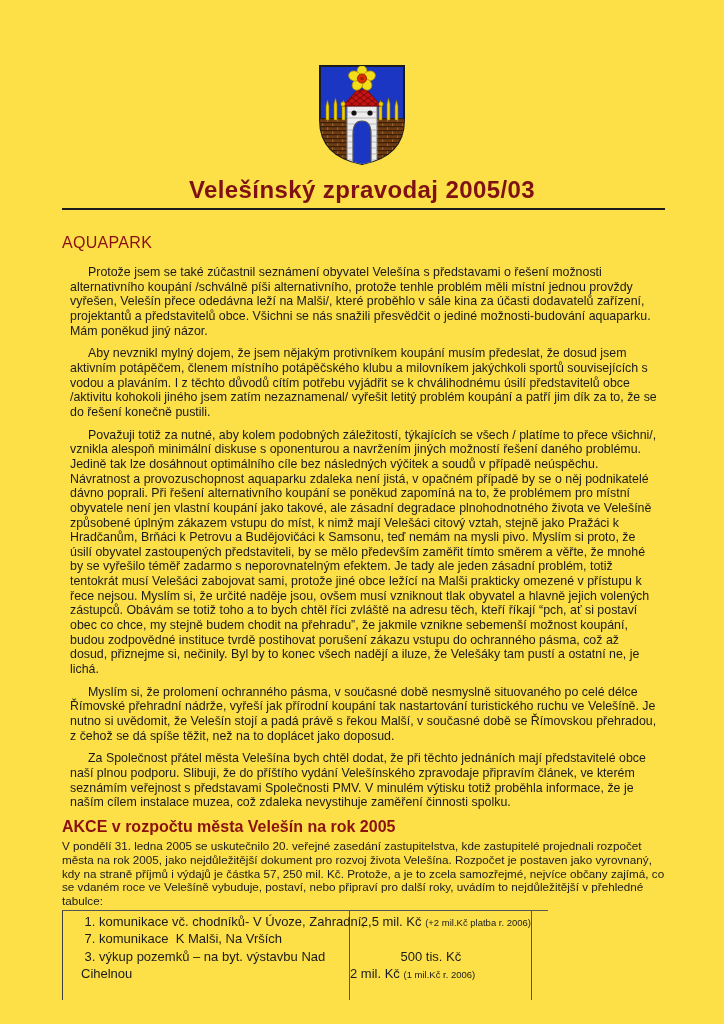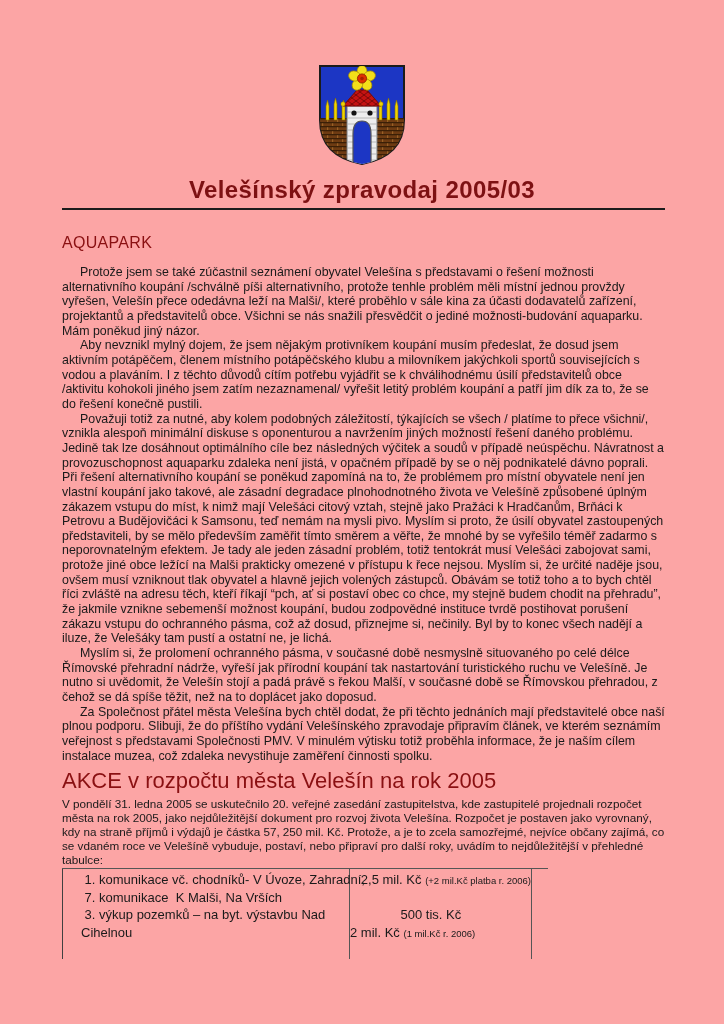--- a/index.html
+++ b/index.html
@@ -1,19 +1,19 @@
 <!DOCTYPE html>
 <html><head>
 <meta charset="utf-8">
 <style>
   html,body { margin:0; padding:0; background:#ffffff; }
   .page {
     position:relative;
     width:724px; height:1024px;
-    background:#fca5a5;
+    background:#fde047;
     font-family:"Liberation Sans", sans-serif;
     color:#1a1a1a;
     overflow:hidden;
   }
   .content { padding:0 59px 0 62px; }
 
   .crest-wrap { text-align:center; padding-top:62px; }
   .crest-wrap svg { display:inline-block; }
 
   .doc-title {
@@ -33,37 +33,37 @@
   .sec-heading {
     margin:24px 0 0 0;
     font-size:16px;
     font-weight:normal;
     color:#8a1012;
     letter-spacing:0.3px;
   }
 
   .body-text { margin-top:13px; }
   .body-text p {
-    margin:0;
+    margin:8px;
     font-size:12.4px;
     line-height:14.65px;
     text-indent:18px;
     text-align:left;
   }
   .signature {
     margin:0;
     font-size:12.4px;
     line-height:14.65px;
     text-align:right;
   }
 
   .akce-heading {
     margin:5px 0 0 0;
-    font-size:22px;
-    font-weight:normal;
+    font-size:16px;
+    font-weight:bold;
     color:#8a1012;
   }
   .akce-intro {
     margin:3px 0 0 0;
     font-size:11.7px;
     line-height:13.8px;
   }
 
   .budget-table {
     display:flex;

